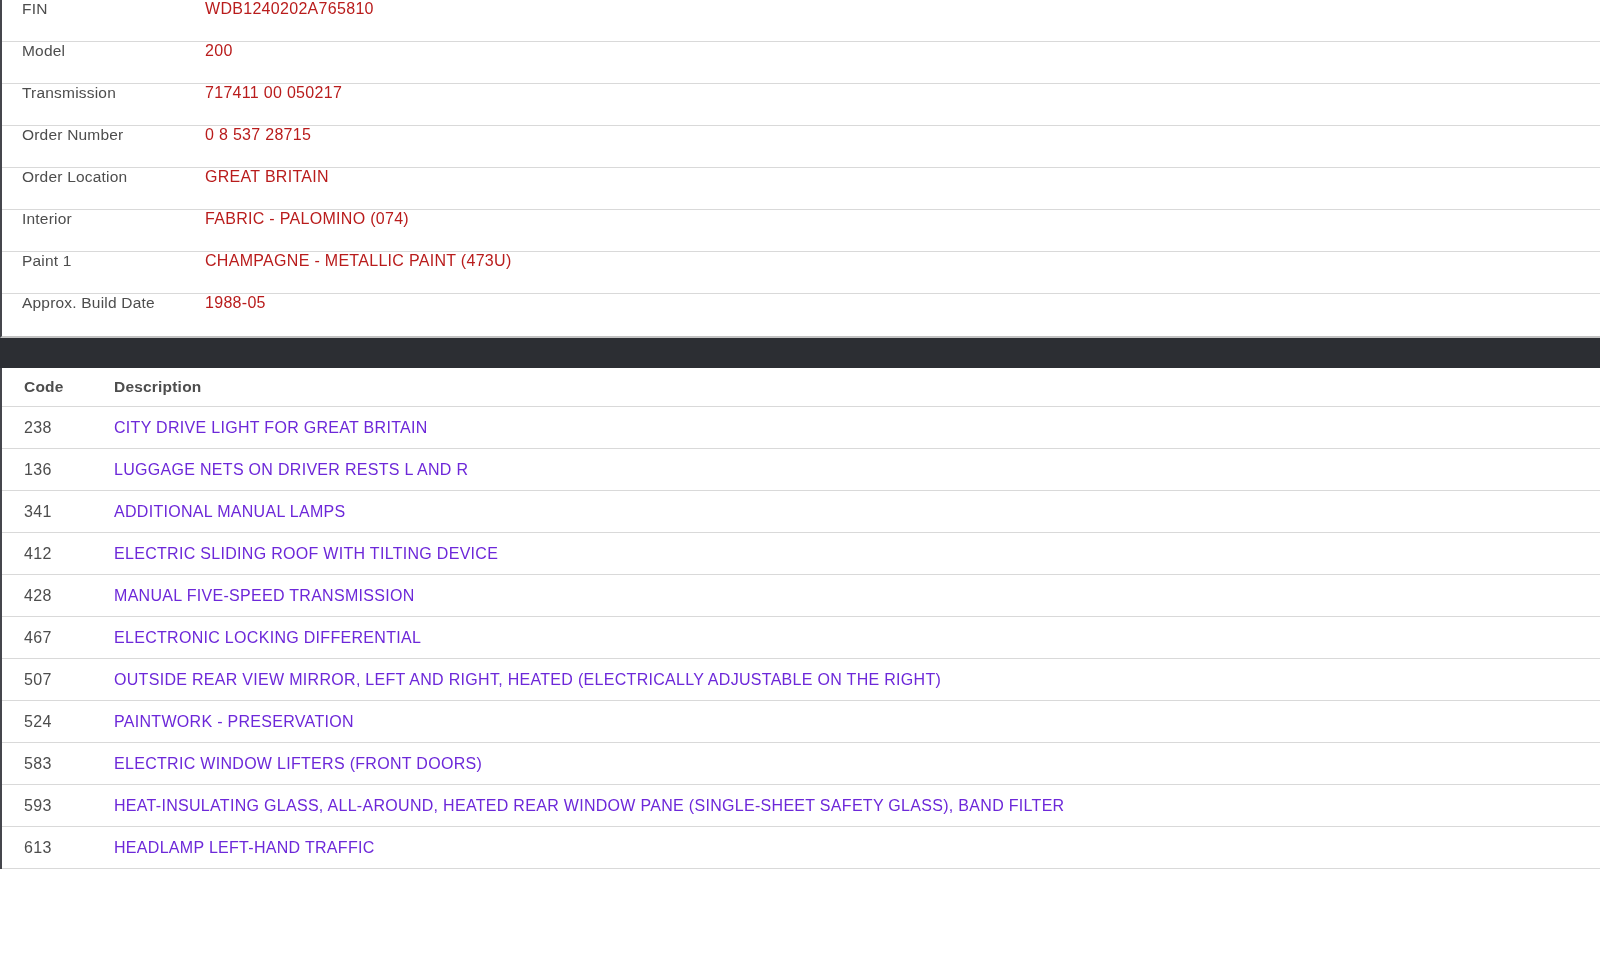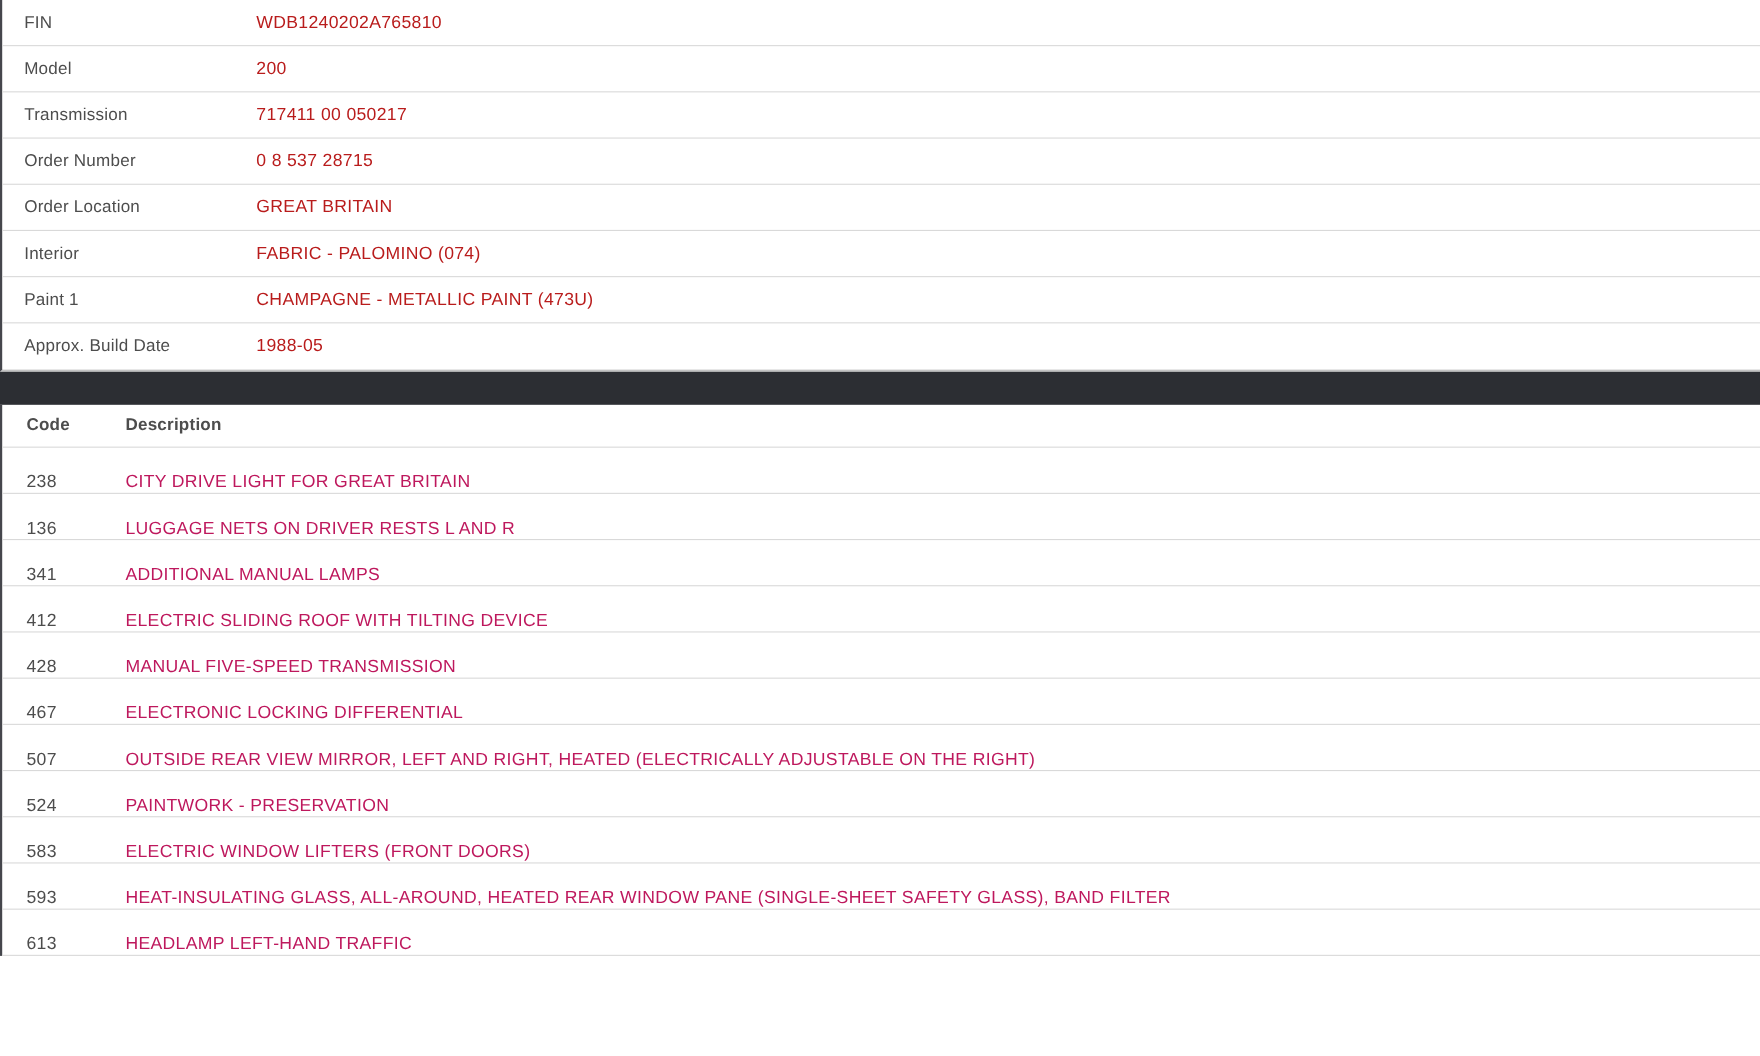--- a/index.html
+++ b/index.html
@@ -12,24 +12,23 @@
   }
   .datacard { width: 1600px; }
 
   
   .kv-table {
     border-left: 2px solid #45464c;
     border-bottom: 2px solid #c2c2c2;
   }
   .kv-row {
     display: flex;
-    align-items: center;
+    align-items: flex-start;
     height: 42px;
     border-bottom: 1px solid #d9d9d9;
-    gap: 28px;
   }
   .kv-row:last-child { border-bottom: none; }
   .kv-label {
     flex: none;
     width: 203px;
     padding-left: 20px;
     font-size: 15.5px;
     color: #4d4d4d;
     letter-spacing: 0.2px;
   }
@@ -56,35 +55,35 @@
   }
   .opt-header .code-cell,
   .opt-header .desc-cell {
     font-weight: 700;
     font-size: 15.5px;
     color: #4d4d4d;
     letter-spacing: 0.2px;
   }
   .opt-row {
     display: flex;
-    align-items: flex-end;
+    align-items: center;
     height: 42px;
     border-bottom: 1px solid #d9d9d9;
   }
   .code-cell {
     flex: none;
     width: 112px;
     padding-left: 22px;
     font-size: 16px;
     color: #4d4d4d;
     letter-spacing: 0.3px;
   }
   .desc-cell {
     font-size: 16px;
-    color: #be185d;
+    color: #6d28d9;
     letter-spacing: 0.3px;
     white-space: nowrap;
   }
 </style>
 </head>
 <body>
 
 <div class="datacard">
 
   <div class="kv-table">

